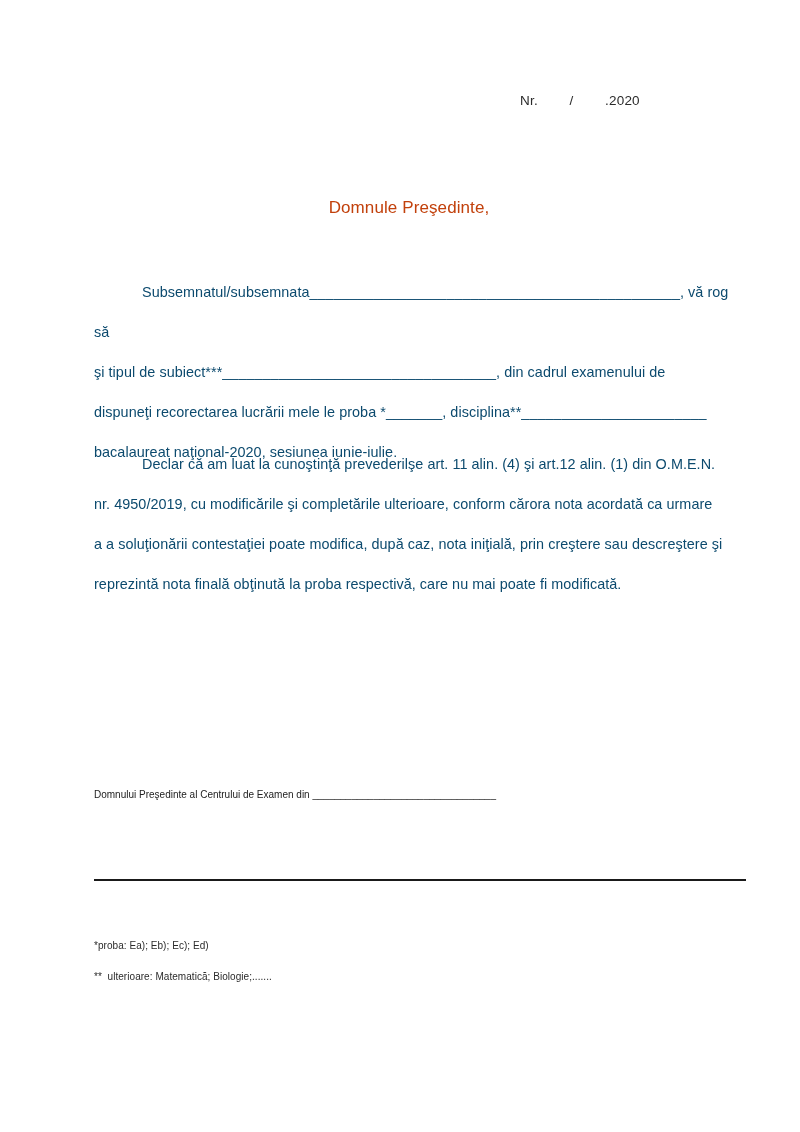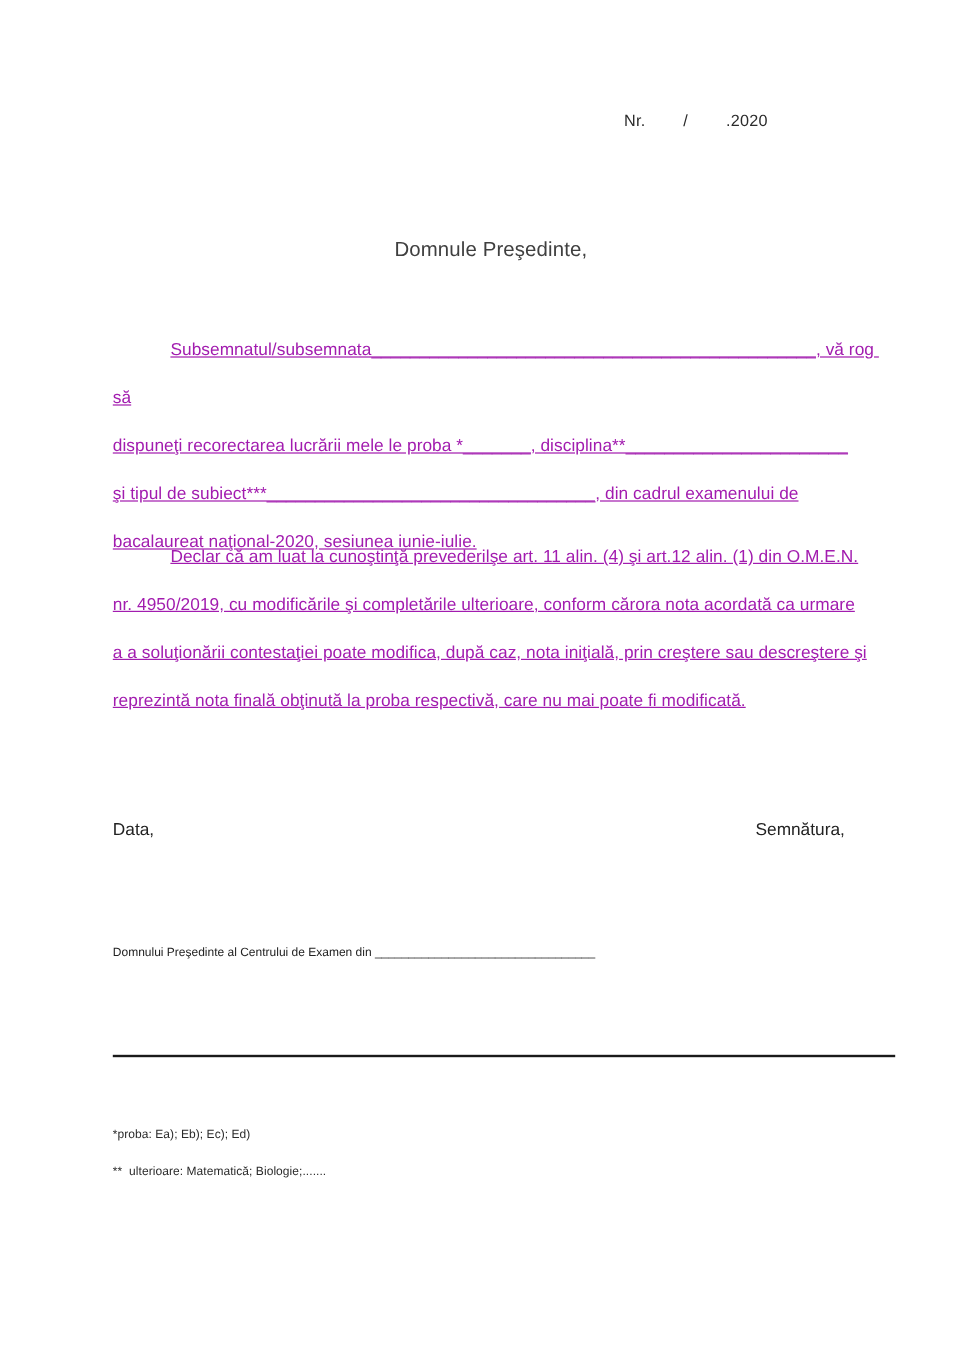--- a/index.html
+++ b/index.html
@@ -36,44 +36,43 @@
   }
 
   
   .salutation {
     position: absolute;
     top: 198px;
     left: 0;
     width: 800px;
     text-align: center;
     font-size: 17px;
-    color: #404040;
+    color: #c2410c;
     letter-spacing: 0.1px;
   }
   .salutation .sal-inner {
     display: inline-block;
     margin-left: 18px;
   }
 
   
   .body-block {
     position: absolute;
     left: 94px;
     width: 652px;
   }
   .body-block.first { top: 272px; }
   .body-block.second { top: 444px; }
 
   .line {
     font-size: 14.4px;
     line-height: 40px;
-    color: #a21caf;
+    color: #0c4a6e;
     white-space: pre-wrap;
     letter-spacing: 0.05px;
-    text-decoration: underline;
   }
   .line.indent { text-indent: 48px; }
 
   
   .sig-row {
     position: absolute;
     top: 684px;
     left: 94px;
     width: 610px;
     display: flex;
@@ -124,36 +123,32 @@
 <div class="page">
 
   <div class="doc-number">Nr.        /        .2020</div>
 
   <div class="salutation">
     <span class="sal-inner">Domnule Preşedinte,</span>
   </div>
 
   <div class="body-block first">
     <div class="line indent">Subsemnatul/subsemnata______________________________________________, vă rog să</div>
+    <div class="line">şi tipul de subiect***__________________________________, din cadrul examenului de</div>
     <div class="line">dispuneţi recorectarea lucrării mele le proba *_______, disciplina**_______________________</div>
-    <div class="line">şi tipul de subiect***__________________________________, din cadrul examenului de</div>
     <div class="line">bacalaureat naţional-2020, sesiunea iunie-iulie.</div>
   </div>
 
   <div class="body-block second">
     <div class="line indent">Declar că am luat la cunoştinţă prevederilşe art. 11 alin. (4) şi art.12 alin. (1) din O.M.E.N.</div>
     <div class="line">nr. 4950/2019, cu modificările şi completările ulterioare, conform cărora nota acordată ca urmare</div>
     <div class="line">a a soluţionării contestaţiei poate modifica, după caz, nota iniţială, prin creştere sau descreştere şi</div>
     <div class="line">reprezintă nota finală obţinută la proba respectivă, care nu mai poate fi modificată.</div>
   </div>
 
-  <div class="sig-row">
-    <span>Data,</span>
-    <span>Semnătura,</span>
-  </div>
 
   <div class="addressee">Domnului Preşedinte al Centrului de Examen din _________________________________</div>
 
   <div class="divider"></div>
 
   <div class="footnotes">
     <div class="footnote">*proba: Ea); Eb); Ec); Ed)</div>
     <div class="footnote">**  ulterioare: Matematică; Biologie;.......</div>
   </div>
 

